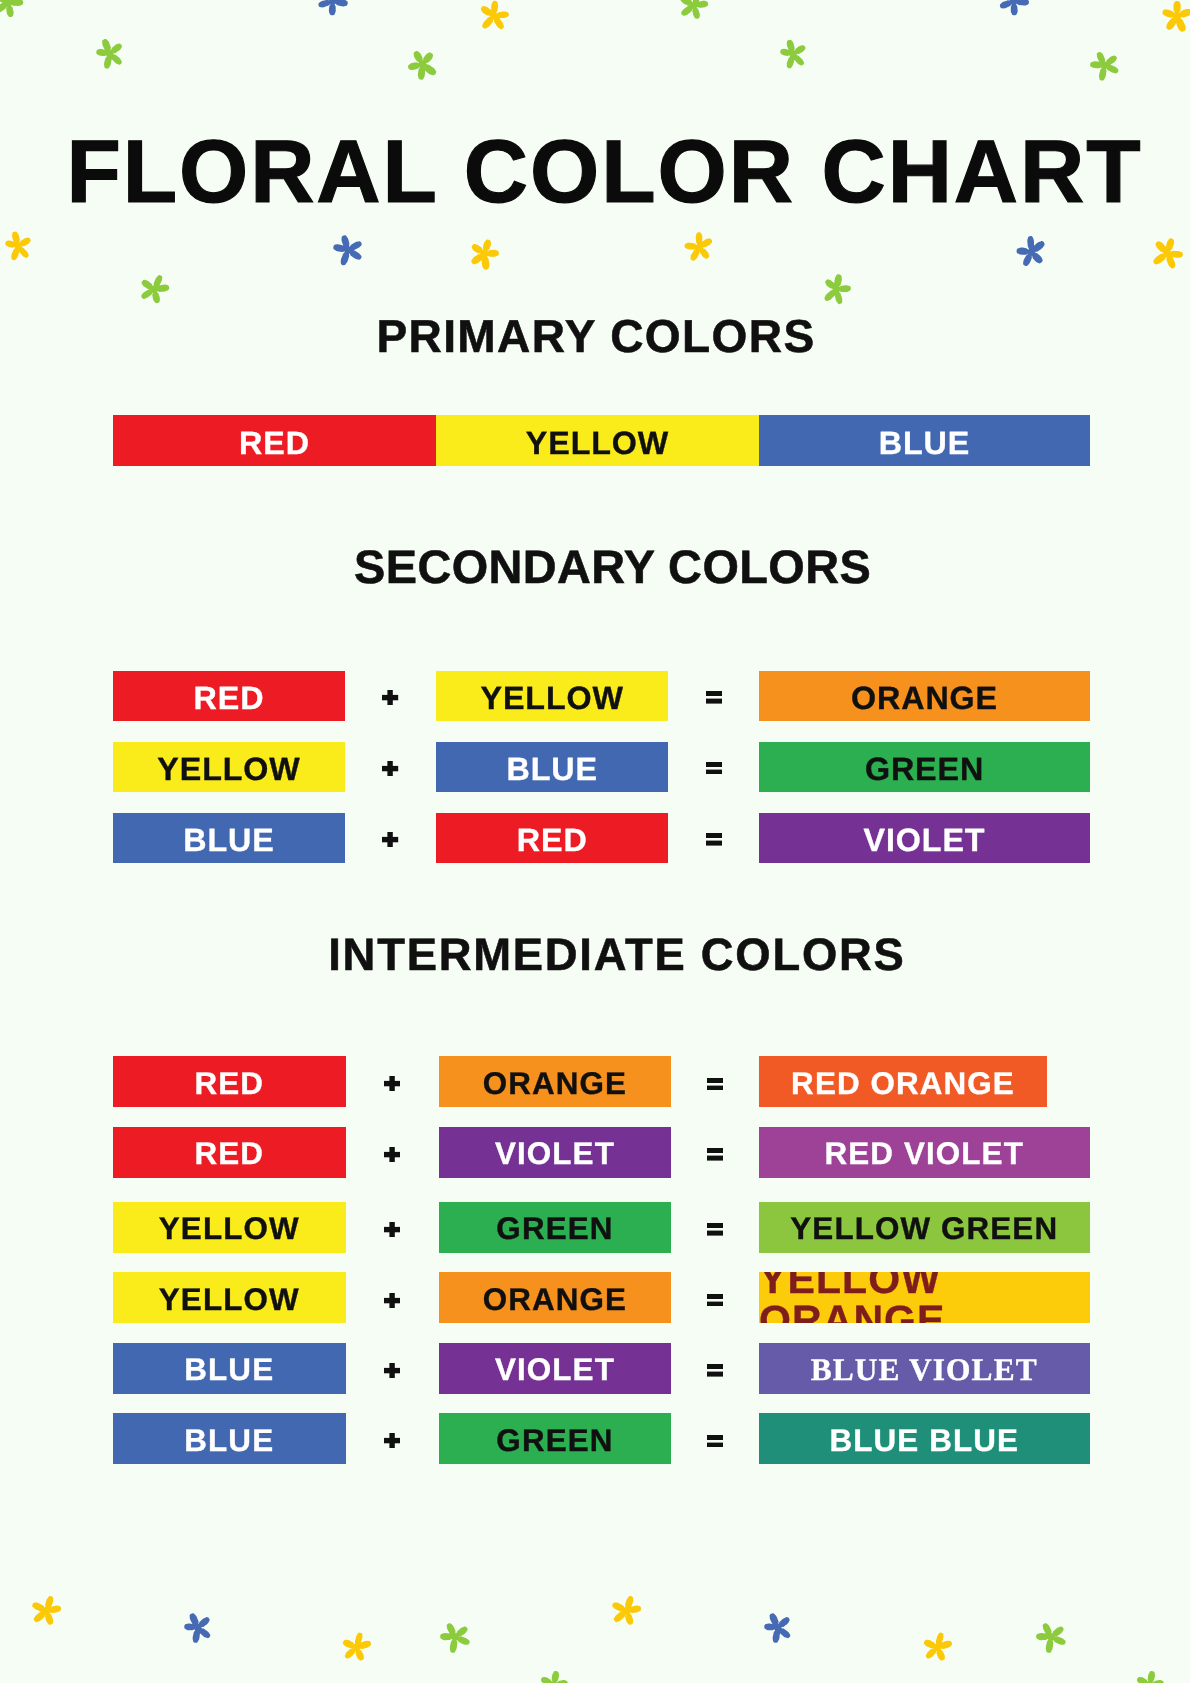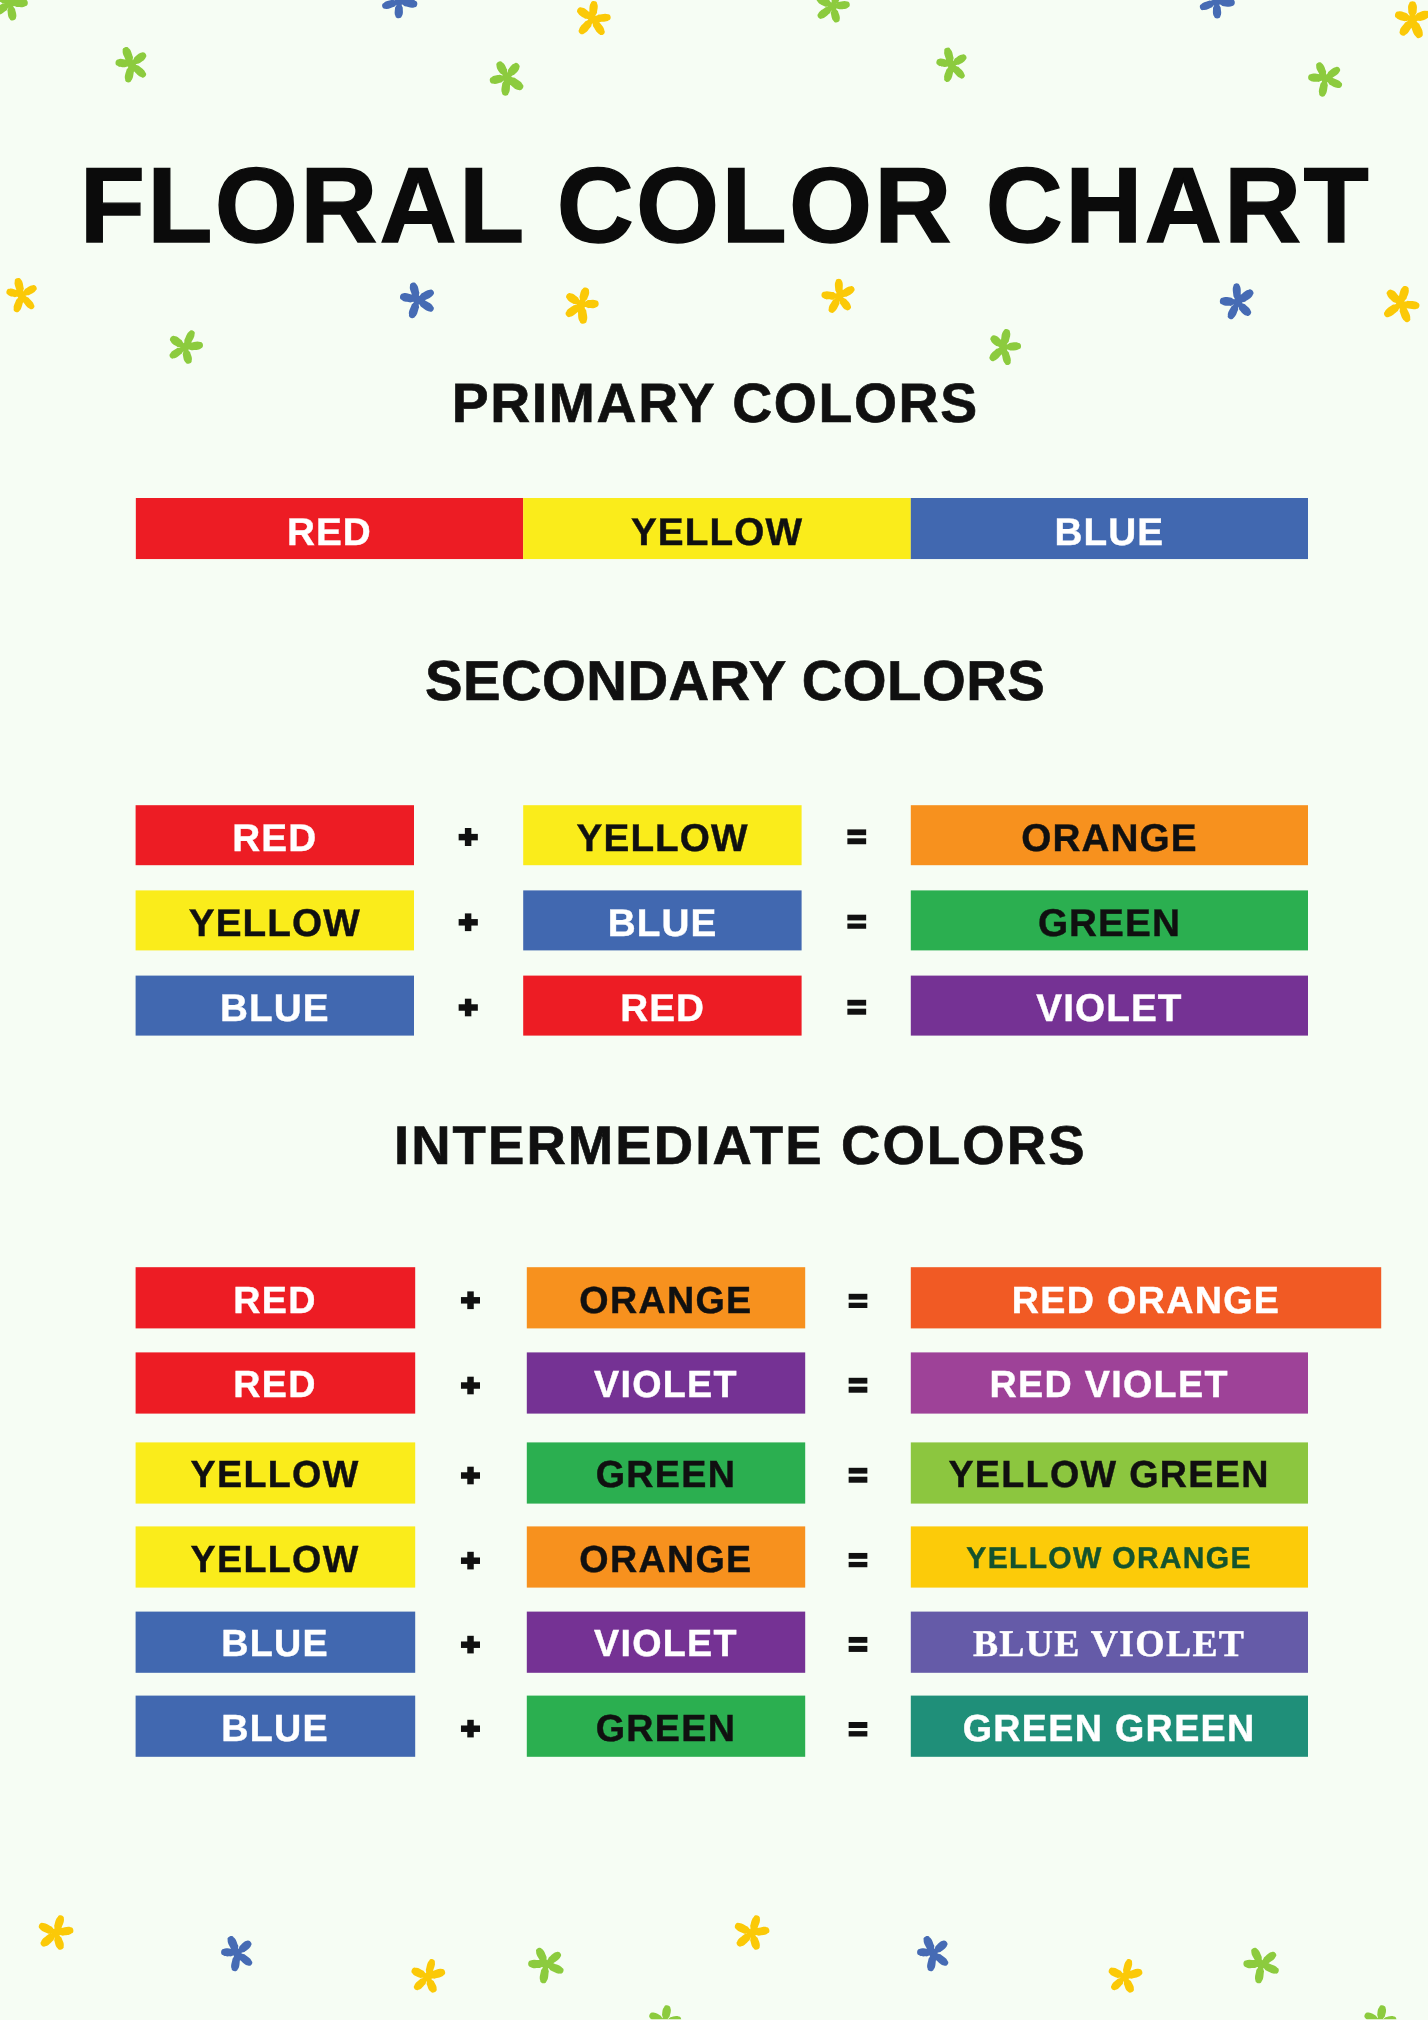--- a/index.html
+++ b/index.html
@@ -206,21 +206,21 @@
           <rect x="0" y="7.6" width="16" height="5" fill="#101010"></rect>
         </svg>
         <span style="position: absolute; width: 1px; height: 1px; overflow: hidden; clip: rect(0px, 0px, 0px, 0px); white-space: nowrap;">=</span>
       </div>
       <div class="bar" style="left: 113px; top: 1056.1px; width: 232.5px; height: 51px; background: rgb(237, 28, 36); color: rgb(255, 255, 255); font-size: 31.4px; letter-spacing: 1.1px;">
         <span>RED</span>
       </div>
       <div class="bar" style="left: 438.7px; top: 1056.1px; width: 232.5px; height: 51px; background: rgb(247, 145, 30); color: rgb(16, 16, 16); font-size: 31.4px; letter-spacing: 1.1px;">
         <span>ORANGE</span>
       </div>
-      <div class="bar" style="left: 759px; top: 1056.1px; width: 392px; height: 51px; background: rgb(241, 90, 36); color: rgb(255, 255, 255); font-size: 31.4px; letter-spacing: 1.1px;">
+      <div class="bar" style="left: 759px; top: 1056.1px; width: 288px; height: 51px; background: rgb(241, 90, 36); color: rgb(255, 255, 255); font-size: 31.4px; letter-spacing: 1.1px;">
         <span>RED ORANGE</span>
       </div>
       <div class="opsym" style="left: 384px; top: 1076.3px; width: 16.2px; height: 15.2px;">
         <svg width="16.2" height="15.2" viewBox="0 0 16.2 15.2">
           <rect x="0" y="4.8999999999999995" width="16.2" height="5.4" fill="#101010"></rect>
           <rect x="5.3999999999999995" y="0" width="5.4" height="15.2" fill="#101010"></rect>
         </svg>
         <span style="position: absolute; width: 1px; height: 1px; overflow: hidden; clip: rect(0px, 0px, 0px, 0px); white-space: nowrap;">+</span>
       </div>
       <div class="opsym" style="left: 707.1px; top: 1077.6px; width: 16px; height: 12.6px;">
@@ -275,21 +275,21 @@
           <rect x="0" y="7.6" width="16" height="5" fill="#101010"></rect>
         </svg>
         <span style="position: absolute; width: 1px; height: 1px; overflow: hidden; clip: rect(0px, 0px, 0px, 0px); white-space: nowrap;">=</span>
       </div>
       <div class="bar" style="left: 113px; top: 1272.4px; width: 232.5px; height: 51px; background: rgb(250, 236, 27); color: rgb(16, 16, 16); font-size: 31.4px; letter-spacing: 1.1px;">
         <span>YELLOW</span>
       </div>
       <div class="bar" style="left: 438.7px; top: 1272.4px; width: 232.5px; height: 51px; background: rgb(247, 145, 30); color: rgb(16, 16, 16); font-size: 31.4px; letter-spacing: 1.1px;">
         <span>ORANGE</span>
       </div>
-      <div class="bar" style="left: 759px; top: 1272.4px; width: 330.5px; height: 51px; background: rgb(252, 203, 9); color: #14532d; font-size: 25px; letter-spacing: 1.1px;">
+      <div class="bar" style="left: 759px; top: 1272.4px; width: 330.5px; height: 51px; background: rgb(252, 203, 9); color: #7f1d1d; font-size: 41px; letter-spacing: 1.1px;">
         <span>YELLOW ORANGE</span>
       </div>
       <div class="opsym" style="left: 384px; top: 1292.6px; width: 16.2px; height: 15.2px;">
         <svg width="16.2" height="15.2" viewBox="0 0 16.2 15.2">
           <rect x="0" y="4.8999999999999995" width="16.2" height="5.4" fill="#101010"></rect>
           <rect x="5.3999999999999995" y="0" width="5.4" height="15.2" fill="#101010"></rect>
         </svg>
         <span style="position: absolute; width: 1px; height: 1px; overflow: hidden; clip: rect(0px, 0px, 0px, 0px); white-space: nowrap;">+</span>
       </div>
       <div class="opsym" style="left: 707.1px; top: 1293.9px; width: 16px; height: 12.6px;">
@@ -322,21 +322,21 @@
         </svg>
         <span style="position: absolute; width: 1px; height: 1px; overflow: hidden; clip: rect(0px, 0px, 0px, 0px); white-space: nowrap;">=</span>
       </div>
       <div class="bar" style="left: 113px; top: 1413.1px; width: 232.5px; height: 51px; background: rgb(65, 104, 176); color: rgb(255, 255, 255); font-size: 31.4px; letter-spacing: 1.1px;">
         <span>BLUE</span>
       </div>
       <div class="bar" style="left: 438.7px; top: 1413.1px; width: 232.5px; height: 51px; background: rgb(43, 175, 80); color: rgb(16, 16, 16); font-size: 31.4px; letter-spacing: 1.1px;">
         <span>GREEN</span>
       </div>
       <div class="bar" style="left: 759px; top: 1413.1px; width: 330.5px; height: 51px; background: rgb(31, 143, 121); color: rgb(255, 255, 255); font-size: 31.4px; letter-spacing: 1.1px;">
-        <span>GREEN GREEN</span>
+        <span>BLUE BLUE</span>
       </div>
       <div class="opsym" style="left: 384px; top: 1433.3px; width: 16.2px; height: 15.2px;">
         <svg width="16.2" height="15.2" viewBox="0 0 16.2 15.2">
           <rect x="0" y="4.8999999999999995" width="16.2" height="5.4" fill="#101010"></rect>
           <rect x="5.3999999999999995" y="0" width="5.4" height="15.2" fill="#101010"></rect>
         </svg>
         <span style="position: absolute; width: 1px; height: 1px; overflow: hidden; clip: rect(0px, 0px, 0px, 0px); white-space: nowrap;">+</span>
       </div>
       <div class="opsym" style="left: 707.1px; top: 1434.6px; width: 16px; height: 12.6px;">
         <svg width="16" height="12.6" viewBox="0 0 16 12.6">

